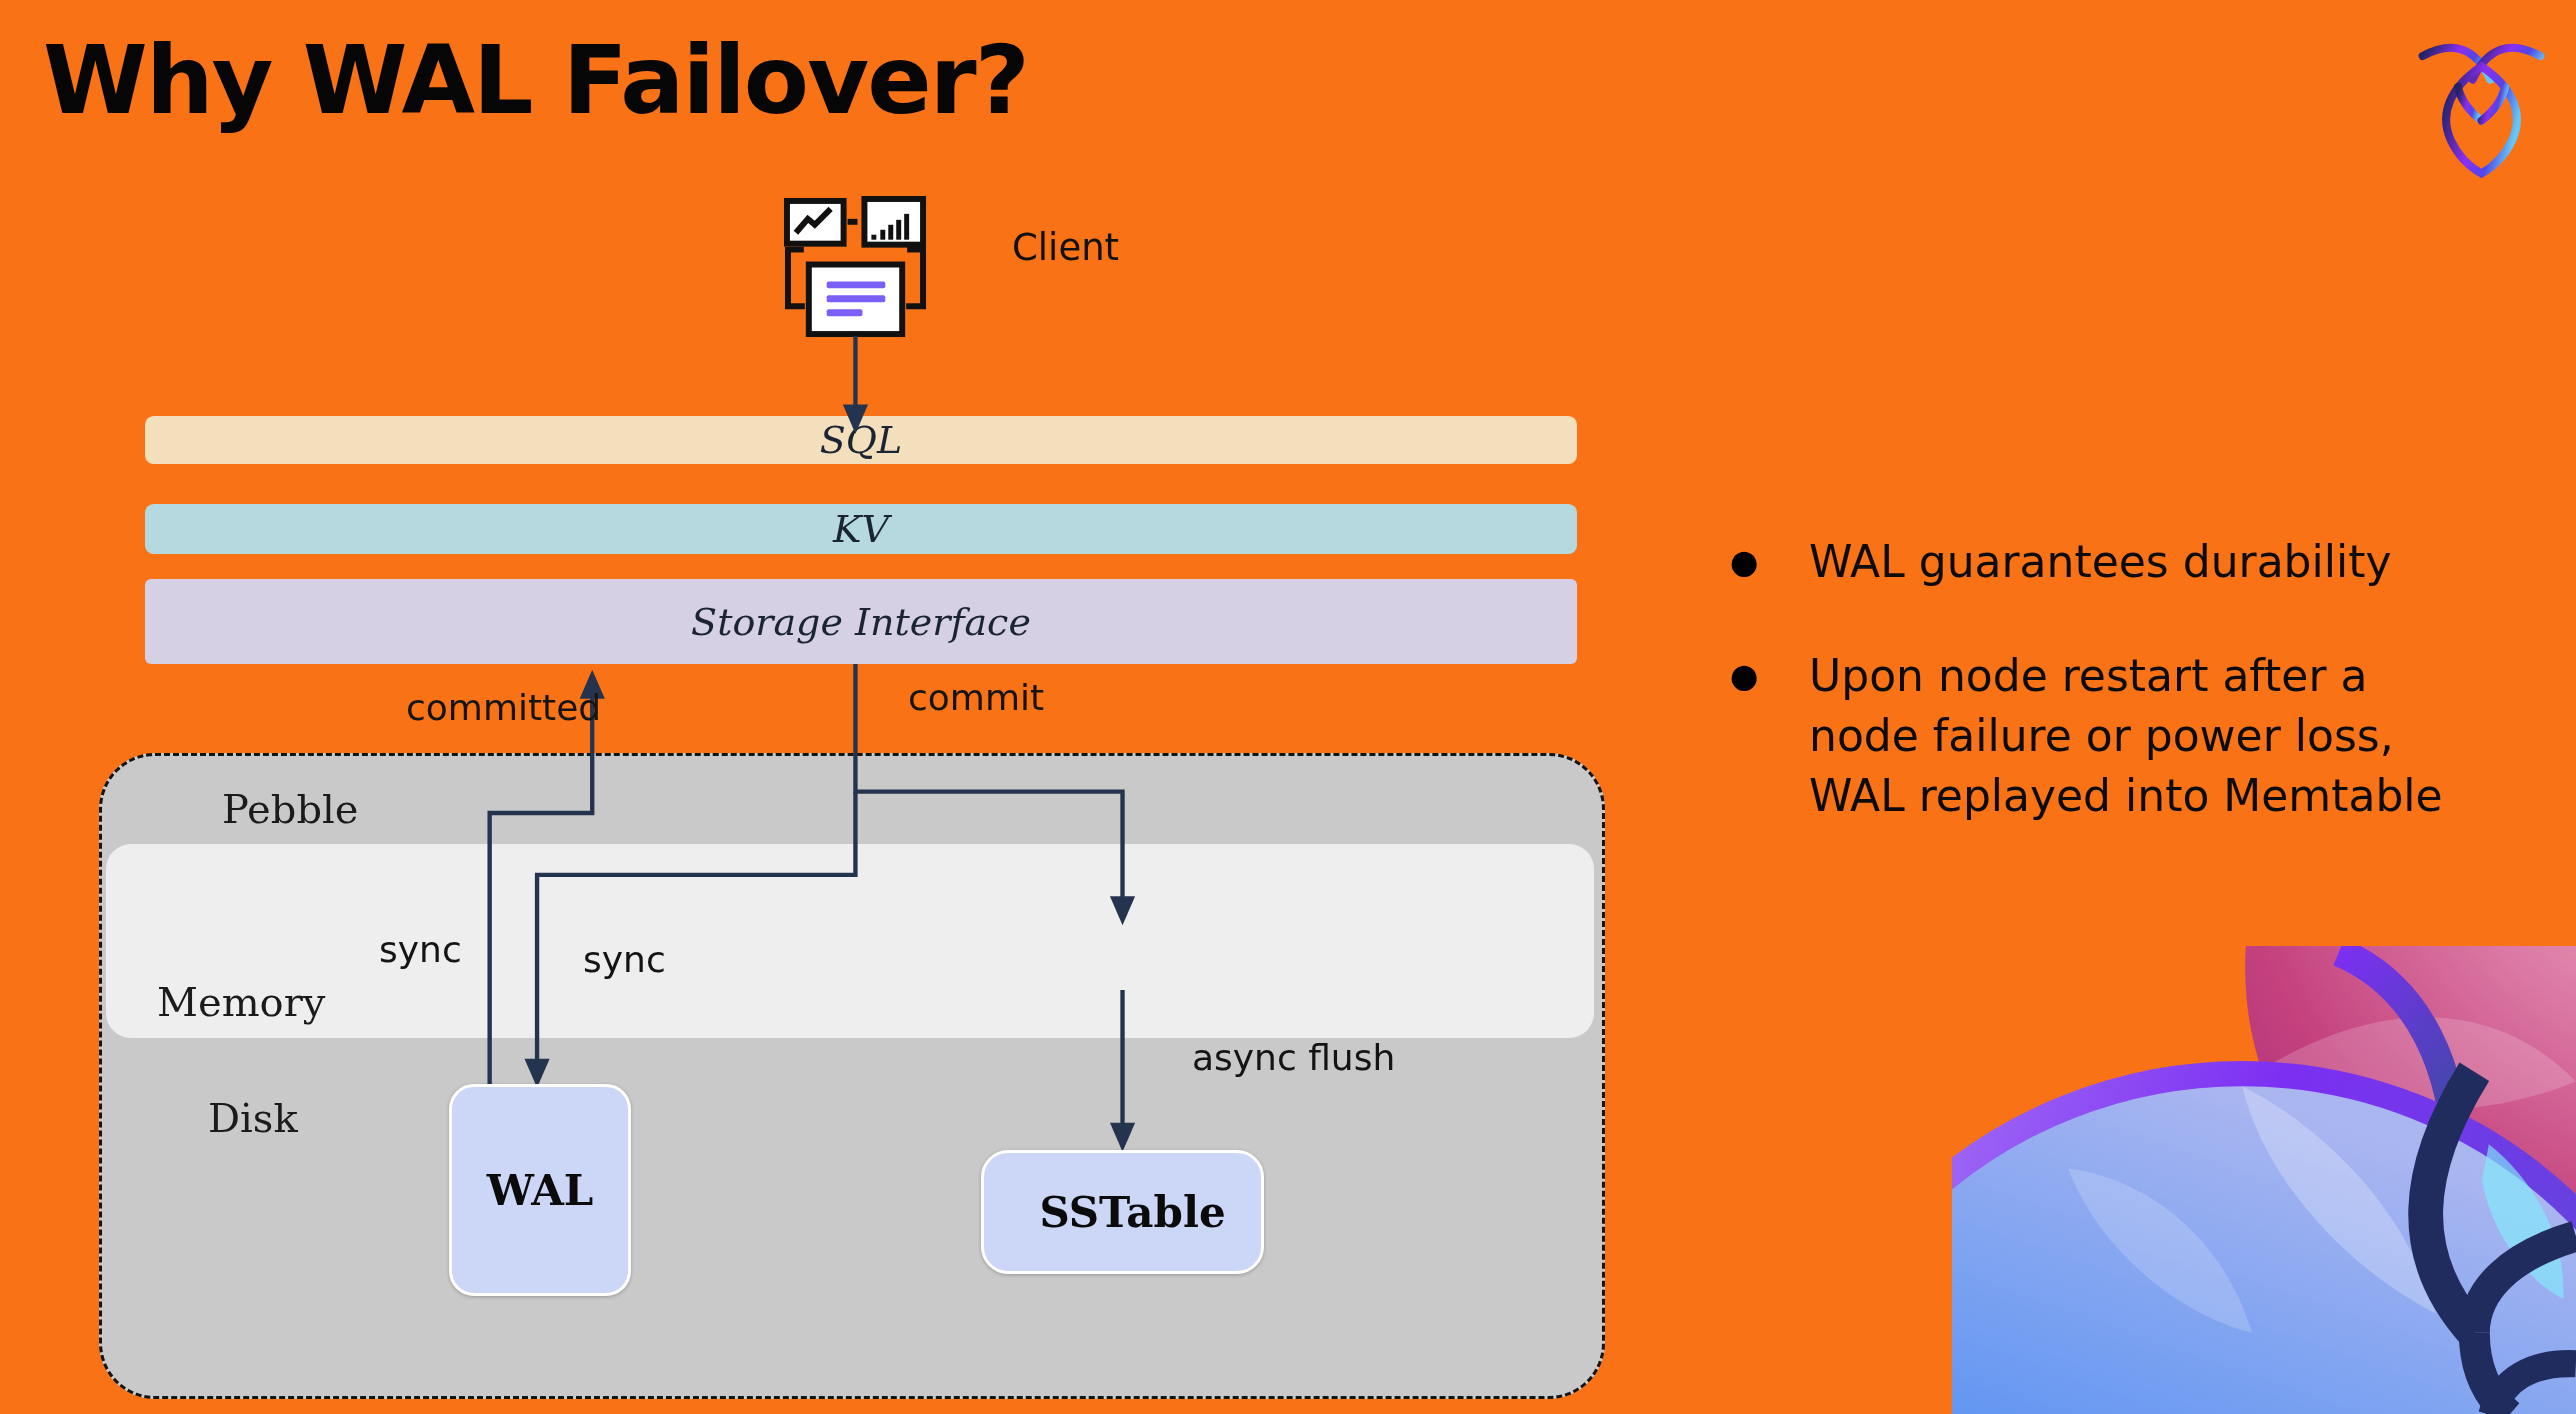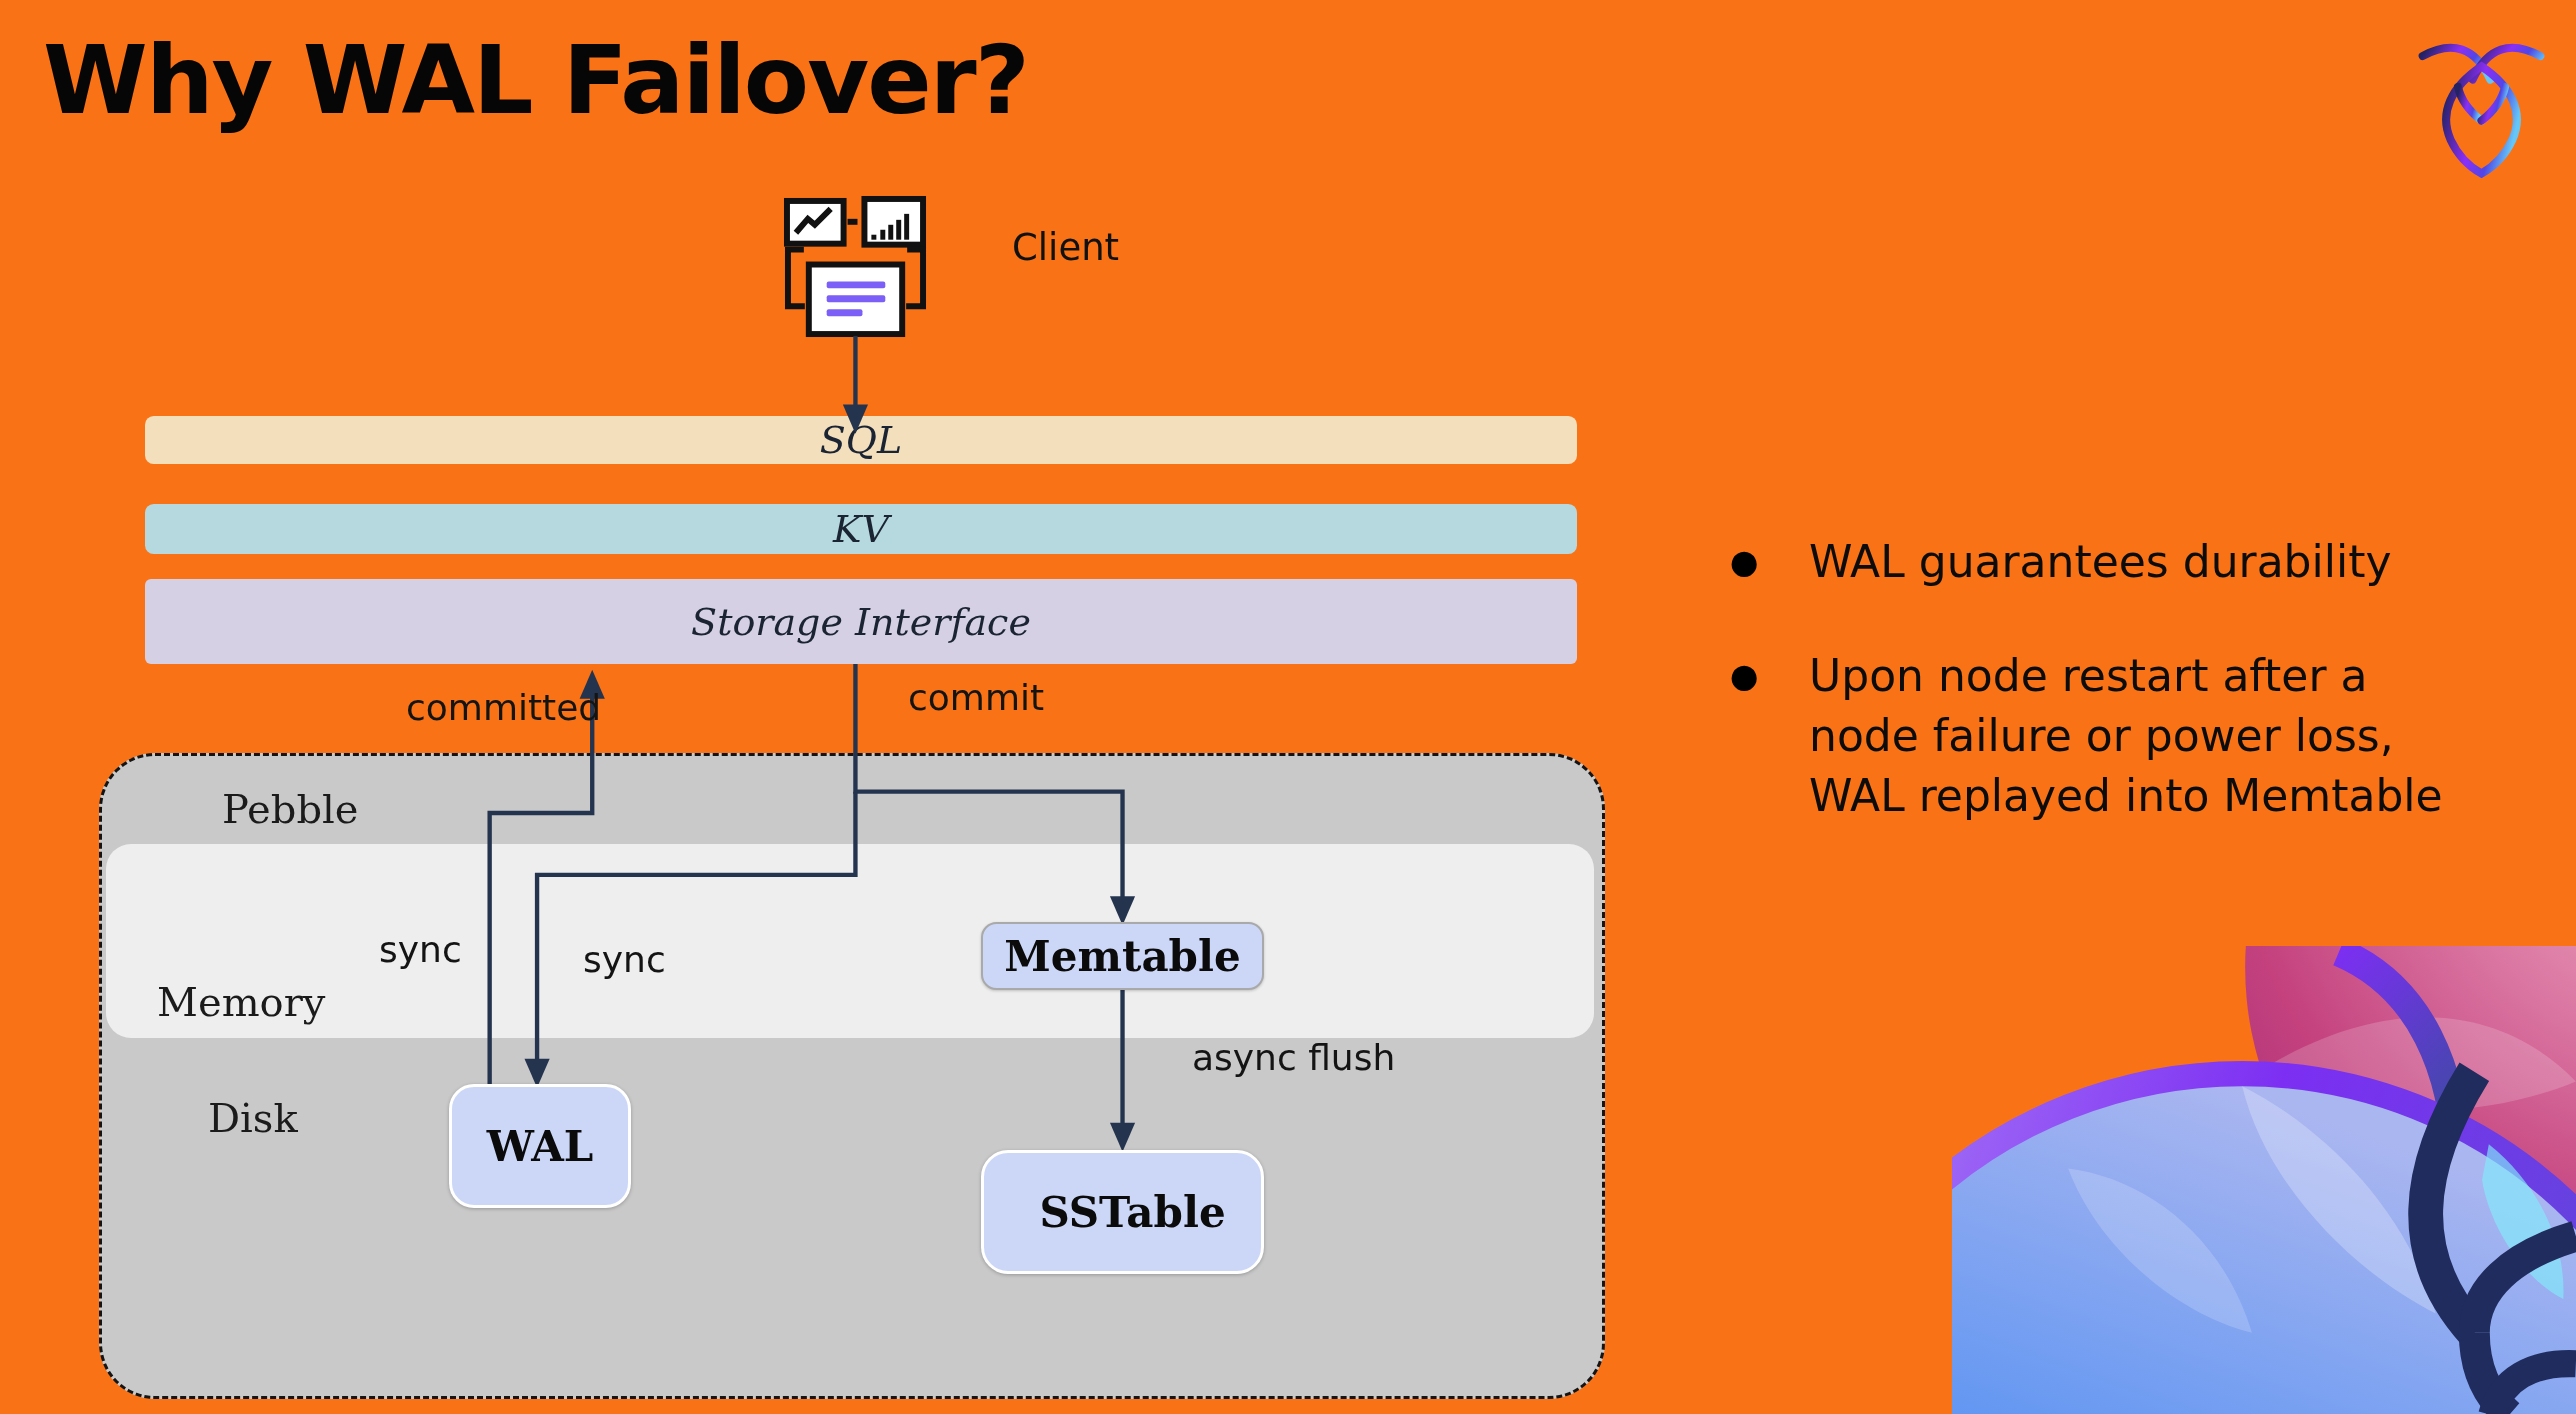--- a/index.html
+++ b/index.html
@@ -27,21 +27,21 @@
           border:3.9px dashed #141414;border-radius:56px;box-sizing:border-box;}
   .memory-band{left:106px;top:844px;width:1488px;height:194px;background:#eeeeee;border-radius:25px;}
   .zone-label{font-family:"DejaVu Serif",serif;font-size:40px;color:#1b1b1b;}
   .lbl-pebble{left:222px;top:786px;}
   .lbl-memory{left:157px;top:979px;}
   .lbl-disk{left:208px;top:1095px;}
 
   
   .node{background:#ccd7f8;display:flex;align-items:center;justify-content:center;
         font-family:"DejaVu Serif",serif;font-weight:bold;font-size:42px;color:#0b0b0b;box-sizing:border-box;}
-  .node-wal{left:449px;top:1084px;width:182px;height:124px;border:3.9px solid #ffffff;border-radius:25px;
+  .node-wal{left:449px;top:1084px;width:182px;height:212px;border:3.9px solid #ffffff;border-radius:25px;
             box-shadow:0 1px 3.9px rgba(0,0,0,.25);}
   .node-memtable{left:981px;top:922px;width:283px;height:68px;border:2.9px solid #a9a9a9;border-radius:15.5px;
             box-shadow:0 1px 2.9px rgba(0,0,0,.2);}
   .node-sstable{left:981px;top:1150px;width:283px;height:124px;border:3.9px solid #ffffff;border-radius:27px;
             box-shadow:0 1px 3.9px rgba(0,0,0,.25);padding-left:20px;}
 
   
   .edge-label{font-size:36px;color:#141414;}
   .lbl-committed{left:406px;top:687px;}
   .lbl-commit{left:908px;top:677px;}
@@ -150,23 +150,20 @@
 
   <div class="abs edge-label lbl-committed">committed</div>
   <div class="abs edge-label lbl-commit">commit</div>
   <div class="abs edge-label lbl-sync-left">sync</div>
   <div class="abs edge-label lbl-sync-right">sync</div>
   <div class="abs edge-label lbl-async">async flush</div>
 
   <div class="abs node node-wal">
     <span>WAL</span>
   </div>
-  <div class="abs node node-memtable">
-    <span>Memtable</span>
-  </div>
   <div class="abs node node-sstable">
     <span>SSTable</span>
   </div>
 
   <div class="abs bullets">
     <div class="bullet-item">
       <span class="bullet-dot">●</span>
       <span class="bullet-text">WAL guarantees durability</span>
     </div>
     <div class="bullet-item">

